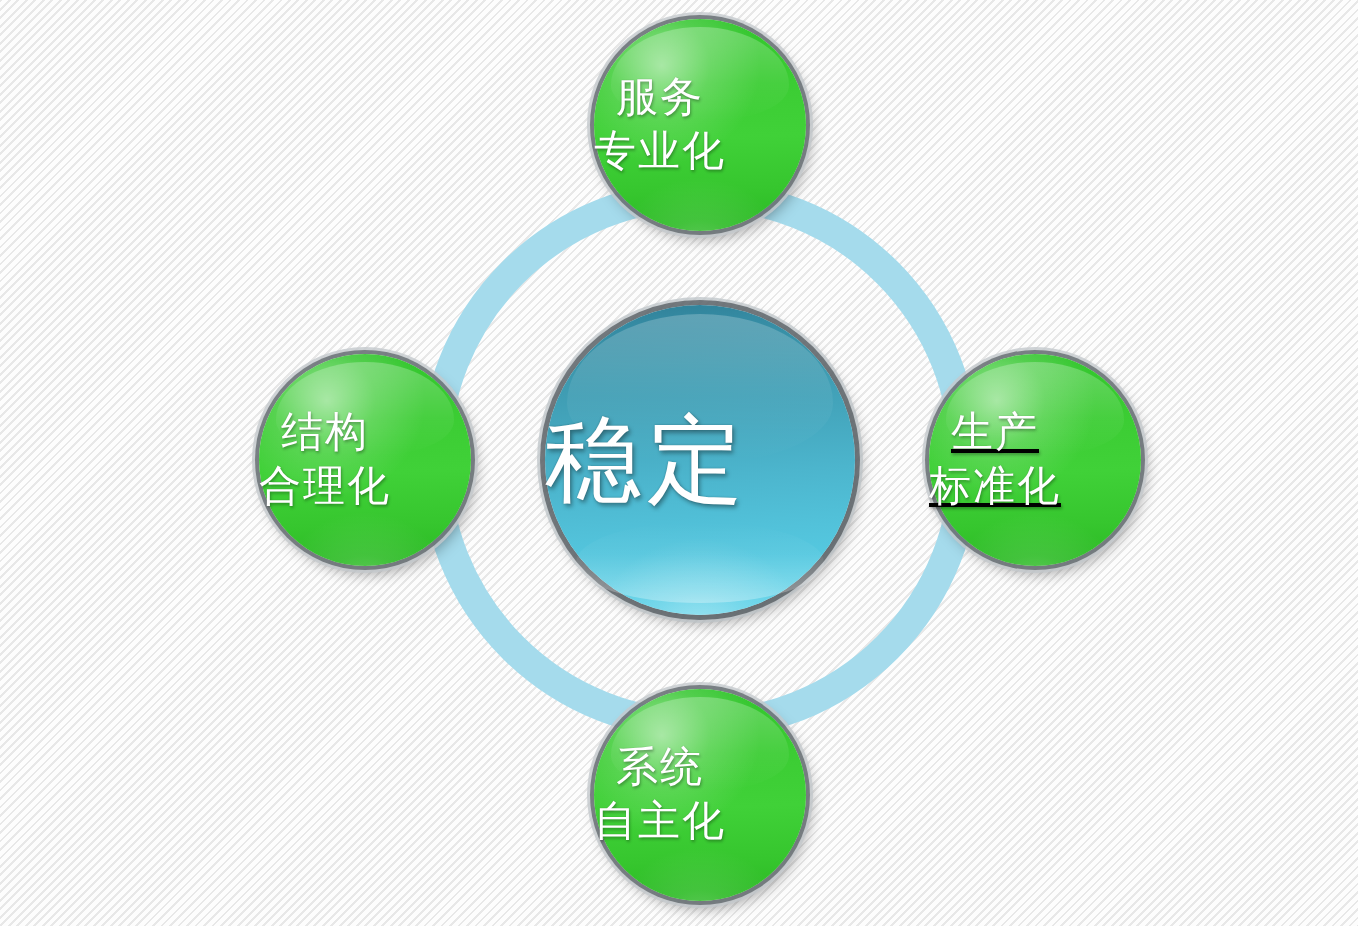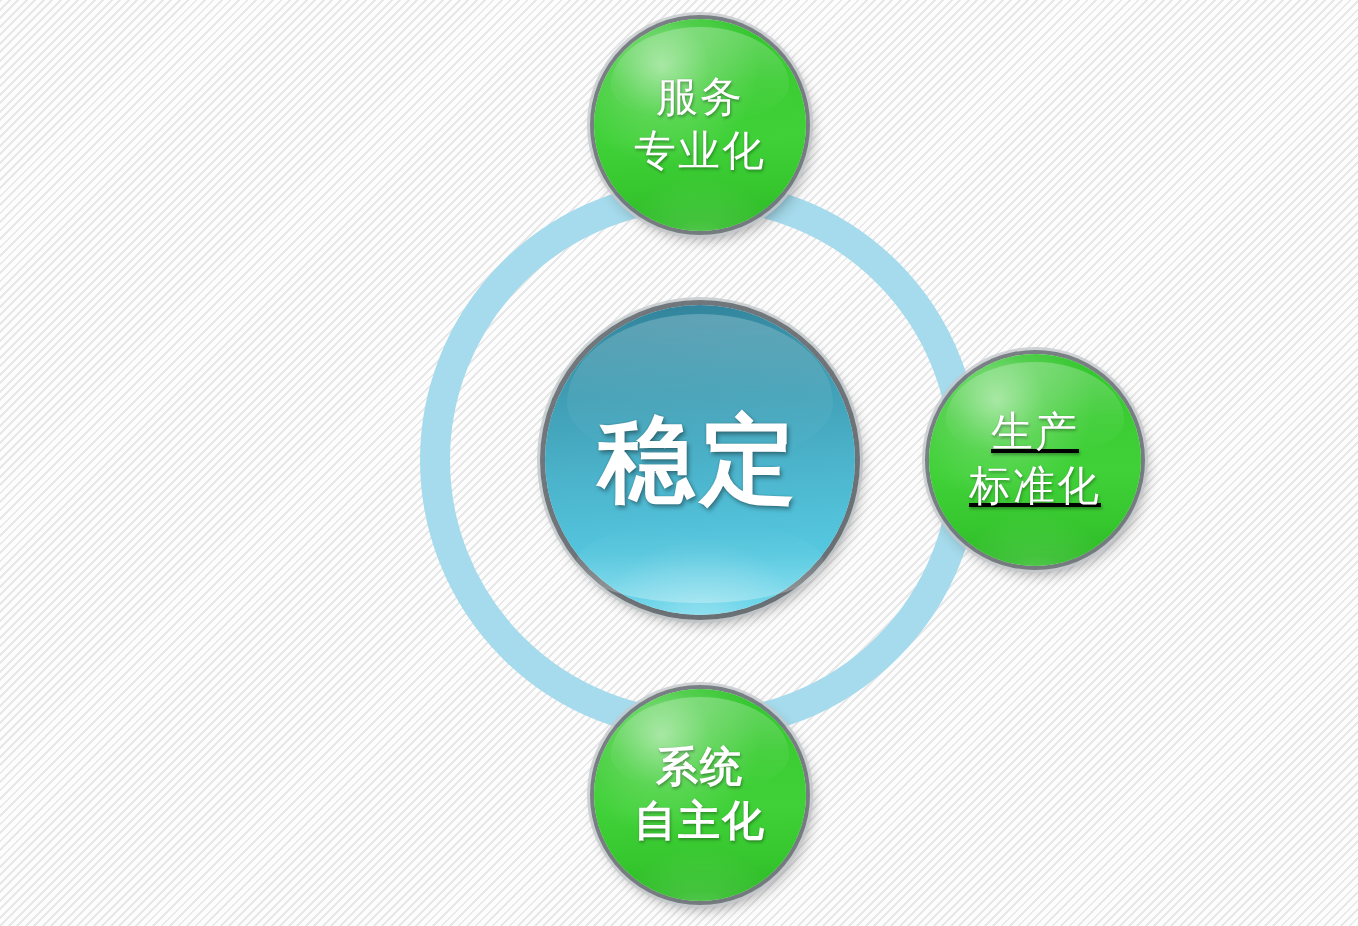--- a/index.html
+++ b/index.html
@@ -36,21 +36,21 @@
     height: 926px;
     pointer-events: none;
   }
 
   
   .node {
     position: absolute;
     border-radius: 50%;
     display: flex;
     align-items: center;
-    justify-content: center;
+    justify-content: flex-start;
     text-align: center;
     box-sizing: border-box;
   }
 
   
   .hub {
     width: 310px;
     height: 310px;
     left: 545px;
     top: 305px;
@@ -101,21 +101,21 @@
       rgba(255,255,255,0.30) 0%,
       rgba(255,255,255,0.05) 60%,
       rgba(255,255,255,0) 100%);
     pointer-events: none;
   }
   .hub-label {
     position: relative;
     z-index: 3;
     color: #ffffff;
     font-family: "DejaVu Sans", "Liberation Sans", sans-serif;
-    font-weight: bold;
+    font-weight: normal;
     font-size: 96px;
     letter-spacing: 6px;
     line-height: 1;
     text-shadow:
       2px 3px 4px rgba(0,0,0,0.35),
       0 0 2px rgba(0,0,0,0.25);
   }
 
   
   .sat {
@@ -165,21 +165,21 @@
     line-height: 1.28;
     letter-spacing: 2px;
     text-shadow:
       1px 2px 3px rgba(0,0,0,0.30),
       0 0 1px rgba(0,0,0,0.25);
     white-space: pre-line;
   }
 
   #sat-top    { left: 594px; top:  19px; }
   #sat-right  { left: 929px; top: 354px; text-decoration: underline; }
-  #sat-bottom { left: 594px; top: 689px; font-weight: bold; }
+  #sat-bottom { left: 594px; top: 689px; }
   #sat-left   { left: 259px; top: 354px; }
 </style>
 </head>
 <body>
 
 <div id="stage">
 
   <svg class="ring-svg" viewBox="0 0 1358 926" xmlns="http://www.w3.org/2000/svg">
     <circle cx="700" cy="460" r="265" fill="none" stroke="#A5DBEC" stroke-width="30"></circle>
   </svg>
@@ -196,14 +196,18 @@
   <div class="node sat" id="sat-right">
     <span class="sat-label">生产
 标准化</span>
   </div>
 
   <div class="node sat" id="sat-bottom">
     <span class="sat-label">系统
 自主化</span>
   </div>
 
+  <div class="node sat" id="sat-left">
+    <span class="sat-label">结构
+合理化</span>
+  </div>
 
 </div>
 
 </body></html>

